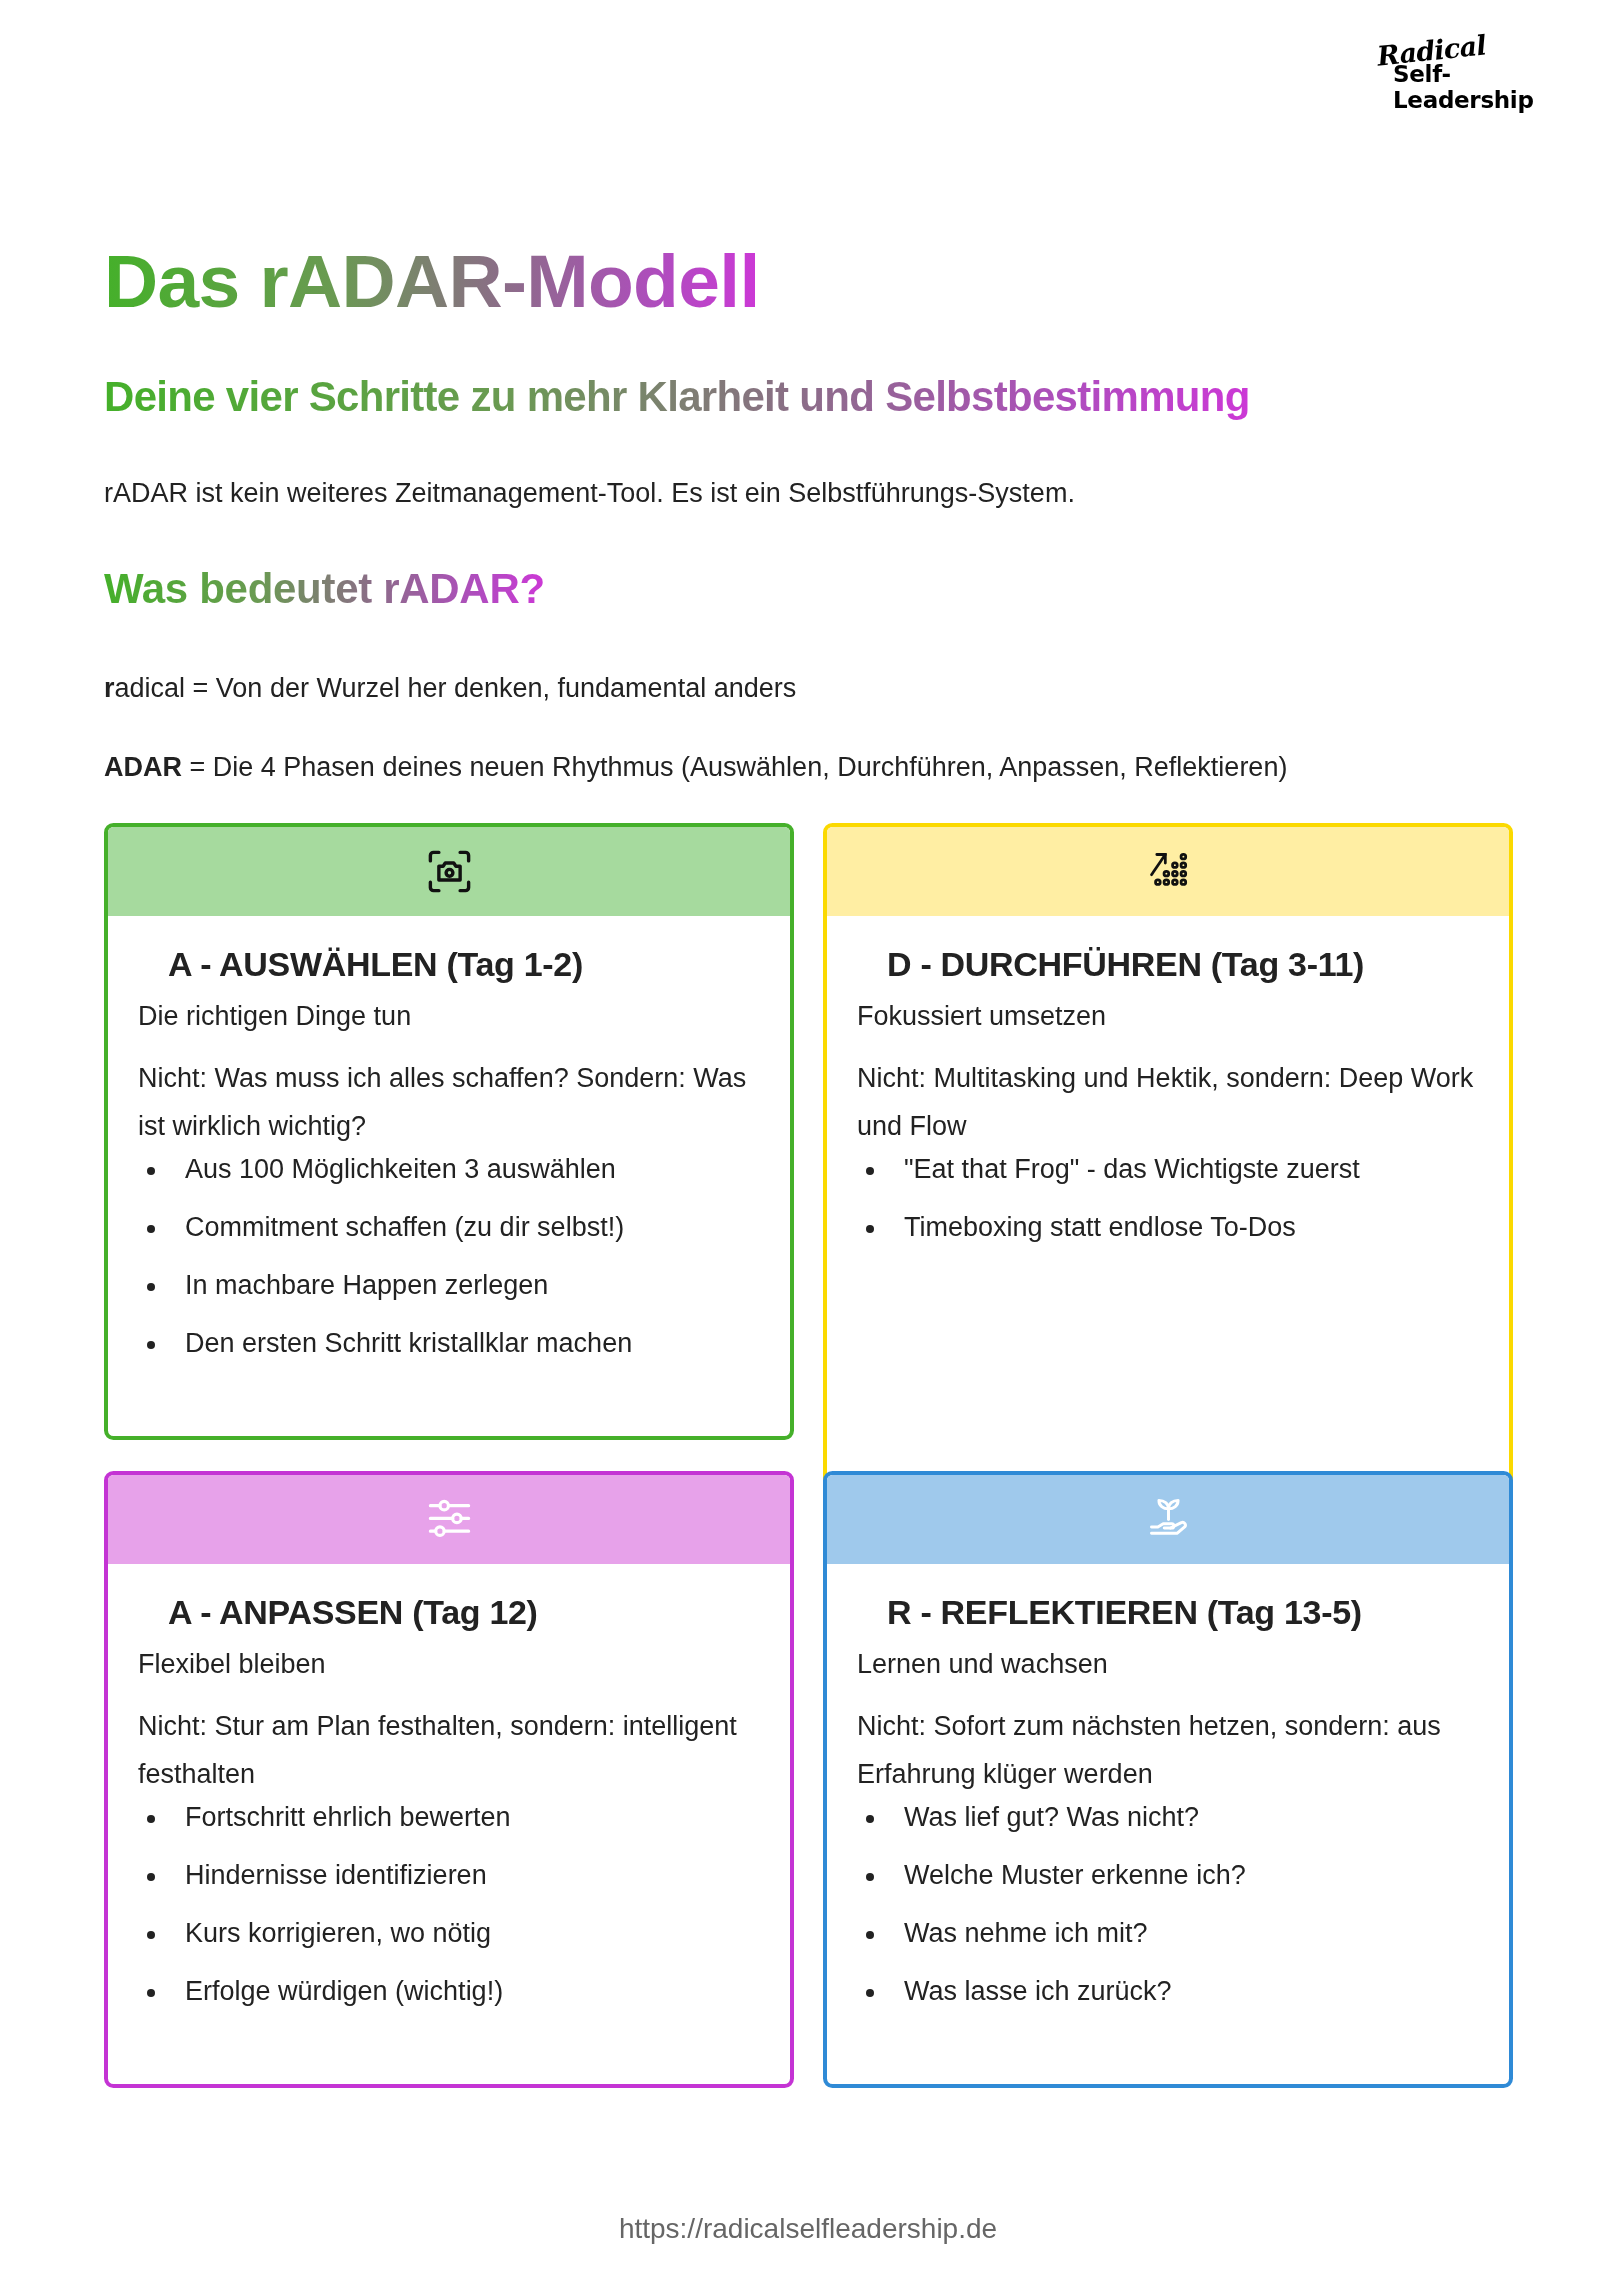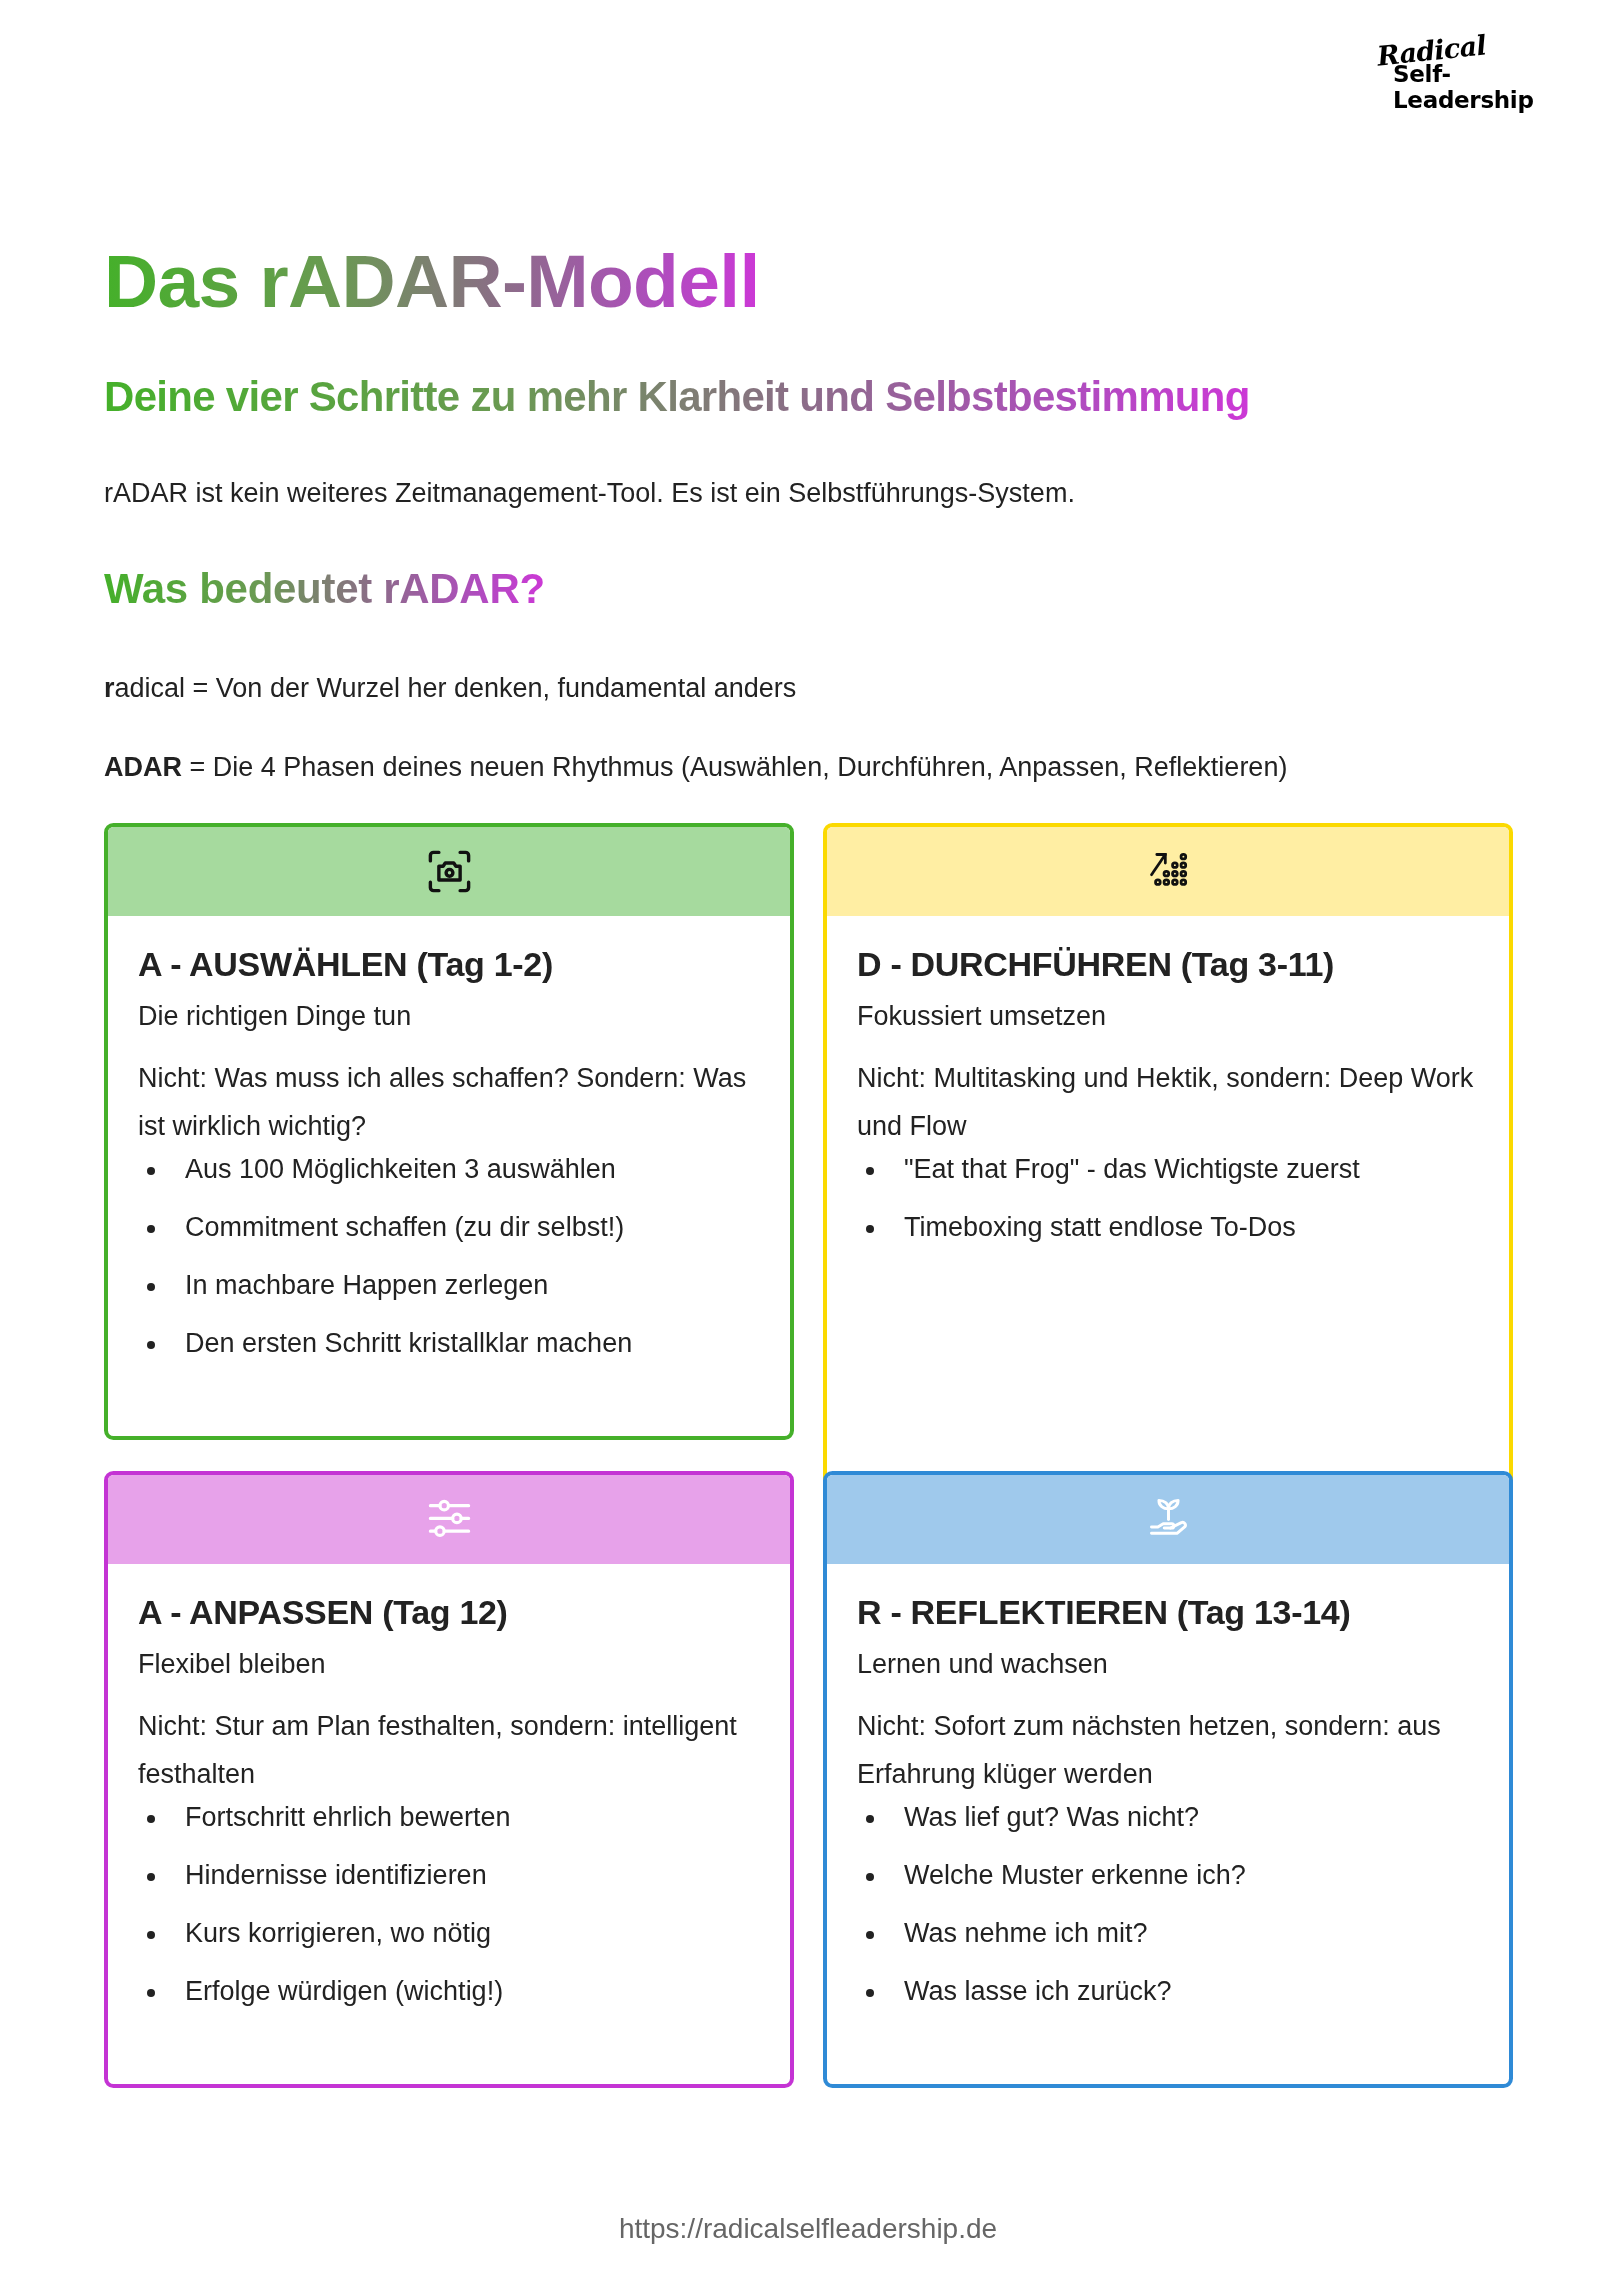--- a/index.html
+++ b/index.html
@@ -74,20 +74,21 @@
   .card .band {
     height: 89px;
     display: flex; align-items: center; justify-content: center;
   }
   .card .band svg { width: 51px; height: 51px; }
   .card .body { padding: 28px 30px 0 30px; }
   .card .card-title {
     font-size: 34px; font-weight: bold; color: #222; line-height: 1.2;
     letter-spacing: -0.3px;
     margin-bottom: 13.5px;
+    margin-left: 30px;
   }
   .card .tagline { font-size: 27px; line-height: 1.4; color: #222; margin-bottom: 17.5px; }
   .card .desc { font-size: 27px; line-height: 1.8; color: #222; margin-bottom: 2.7px; }
   .card ul { list-style: none; }
   .card li {
     position: relative;
     font-size: 27px; line-height: 1.2; color: #222;
     padding-left: 47px;
     margin-bottom: 25.6px;
   }
@@ -218,21 +219,21 @@
   <div class="band">
     <svg viewBox="0 0 24 24" fill="none" stroke="#ffffff" stroke-width="1.4" stroke-linecap="round" stroke-linejoin="round">
       <path d="M12 12V7"></path>
       <path d="M12 7C12 4.5 10 3 7.5 3C7.5 5.5 9.5 7 12 7z"></path>
       <path d="M12 7C12 4.5 14 3 16.5 3C16.5 5.5 14.5 7 12 7z"></path>
       <path d="M4 15.5h3l2.5-1.5h4a1 1 0 0 1 0 2H10"></path>
       <path d="M13 16l5-2.5a1.3 1.3 0 0 1 1.6 2L16 18.5H4"></path>
     </svg>
   </div>
   <div class="body">
-    <div class="card-title">R - REFLEKTIEREN (Tag 13-14)</div>
+    <div class="card-title">R - REFLEKTIEREN (Tag 13-5)</div>
     <div class="tagline">Lernen und wachsen</div>
     <div class="desc">Nicht: Sofort zum nächsten hetzen, sondern: aus Erfahrung klüger werden</div>
     <ul>
       <li>Was lief gut? Was nicht?</li>
       <li>Welche Muster erkenne ich?</li>
       <li>Was nehme ich mit?</li>
       <li>Was lasse ich zurück?</li>
     </ul>
   </div>
 </div>

